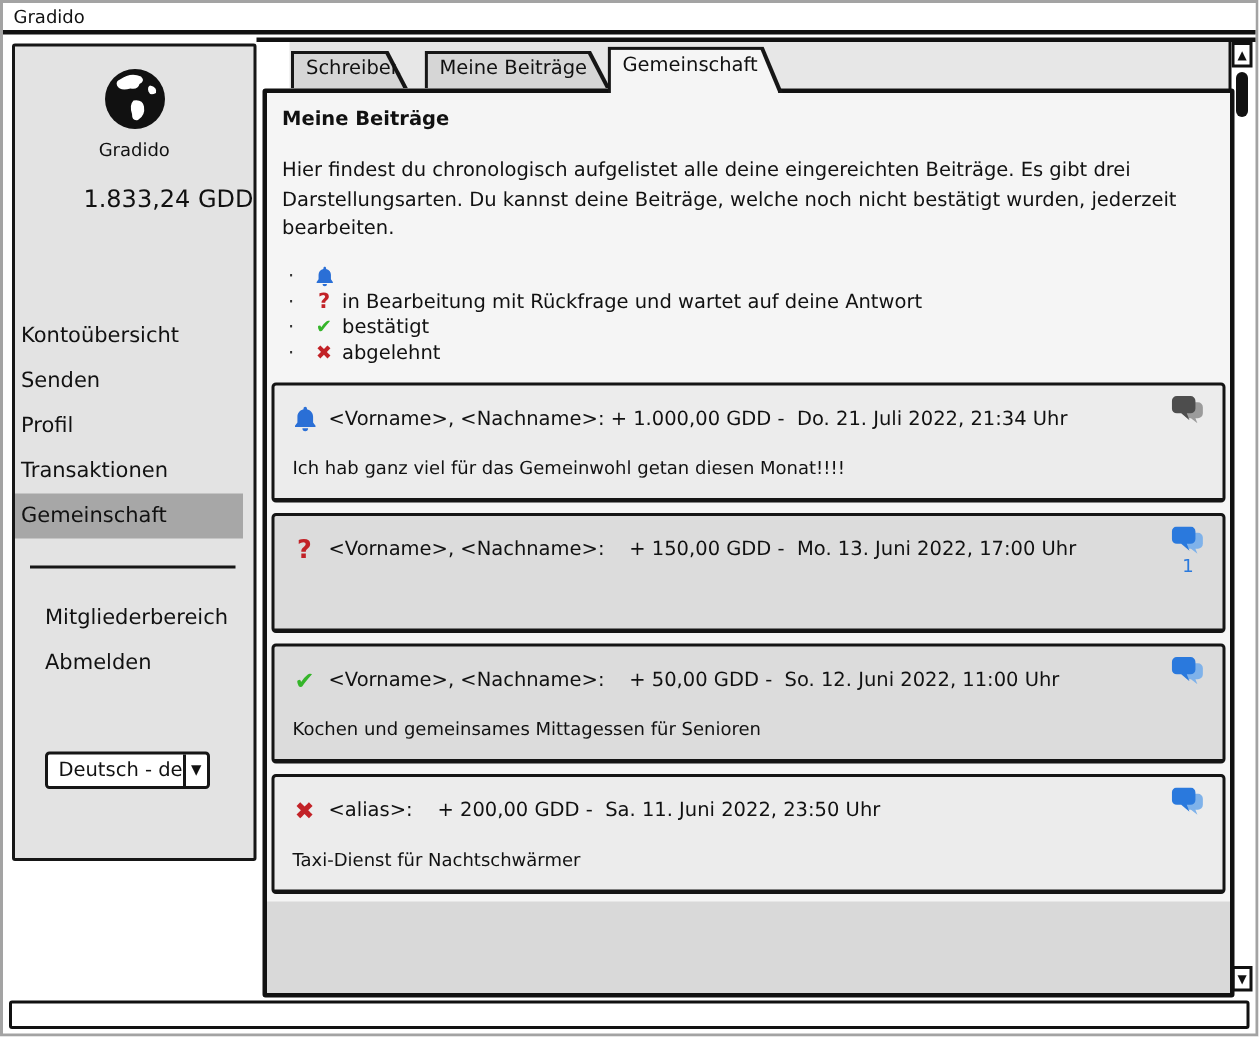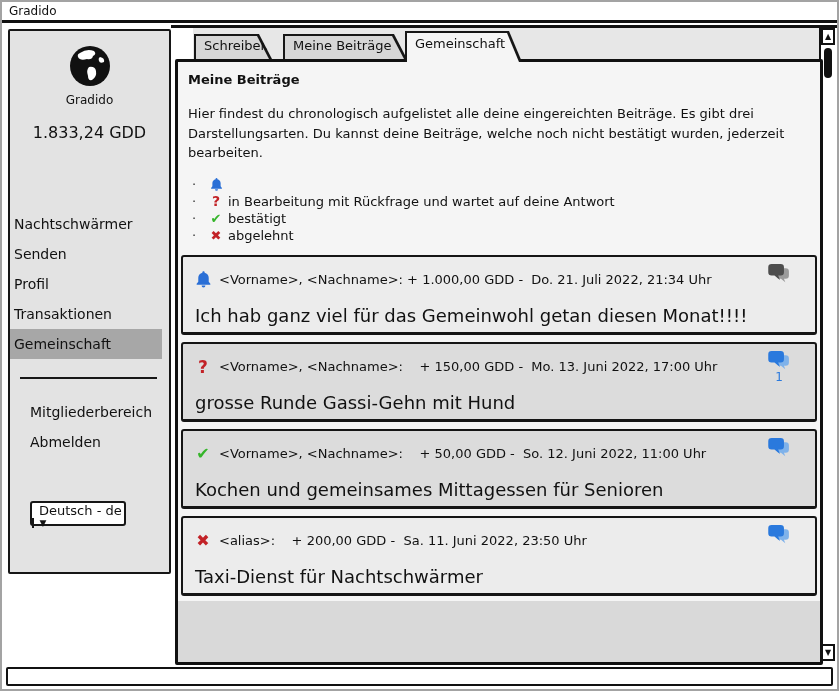--- a/index.html
+++ b/index.html
@@ -18,28 +18,28 @@
 
   
   .main-top-line{position:absolute;left:169px;right:0;top:23px;height:3px;background:#111;}
 
   
   .sidebar{position:absolute;left:6px;top:27px;width:163px;height:545px;
     background:#e3e3e3;border:2px solid #161616;border-radius:2px;}
   .logo-wrap{position:absolute;top:12px;left:0;right:0;text-align:center;}
   .logo-wrap svg{display:block;margin:0 auto;}
   .logo-label{display:block;margin-top:4px;font-size:12px;}
-  .balance{position:absolute;top:92px;left:0;right:0;text-align:center;font-size:16px;}
+  .balance{position:absolute;top:92px;left:0;right:0;text-align:right;font-size:16px;}
   .nav{position:absolute;top:178px;left:0;right:0;}
   .nav-item{height:30px;line-height:30px;padding-left:4px;font-size:14px;cursor:pointer;}
   .nav-item.active{background:#a7a7a7;width:152px;}
   .side-divider{position:absolute;top:346px;left:10px;width:137px;height:2px;background:#161616;}
   .nav2{position:absolute;top:366px;left:16px;right:0;}
-  .lang-select{position:absolute;left:20px;top:470px;width:96px;height:25px;background:#fff;
-    border:2px solid #161616;border-radius:3px;display:flex;align-items:stretch;font-size:13px;cursor:pointer;flex-direction:column;}
+  .lang-select{position:absolute;left:20px;top:470px;width:110px;height:25px;background:#fff;
+    border:2px solid #161616;border-radius:3px;display:flex;align-items:stretch;font-size:13px;cursor:pointer;}
   .lang-value{flex:1;display:flex;align-items:center;padding-left:7px;white-space:nowrap;}
   .lang-arrow{width:20px;border-left:2px solid #161616;display:flex;align-items:center;justify-content:center;font-size:9px;}
 
   
   .tabstrip{position:absolute;left:191px;top:26px;width:629px;height:31px;background:#e7e7e7;}
   .tab{position:absolute;bottom:31px;cursor:pointer;
     clip-path:polygon(0 0,calc(100% - 13px) 0,100% 100%,0 100%);background:#161616;}
   .tab::before{content:"";position:absolute;left:2px;top:2px;right:3px;bottom:0;
     clip-path:polygon(0 0,calc(100% - 12px) 0,100% 100%,0 100%);background:#d6d6d6;}
   .tab .tab-label{position:relative;z-index:1;display:block;font-size:13px;padding-left:10px;}
@@ -54,29 +54,29 @@
   .panel{position:absolute;left:173px;top:57px;width:648px;height:606px;background:#f5f5f5;
     border:3px solid #111;border-radius:2px;display:flex;flex-direction:column;z-index:2;}
   .panel-pad{padding:10px 14px 0 10px;}
   .content-heading{font-size:13px;font-weight:bold;margin:0 0 17px 0;}
   .content-intro{font-size:13px;line-height:1.5;margin:0 0 13px 0;max-width:600px;}
   .legend{list-style:none;margin:0;padding:0 0 0 4px;}
   .legend li{display:flex;align-items:center;height:17px;font-size:13px;}
   .legend .bullet{width:12px;color:#333;}
   .legend .leg-ic{width:24px;display:flex;justify-content:center;align-items:center;}
   .posts{margin:11px 3px 0 3px;display:flex;flex-direction:column;gap:7px;}
-  .post{border:2px solid #151515;border-bottom-width:3px;border-radius:3px;padding:7px 23px 6px 8px;min-height:80px;cursor:pointer;}
+  .post{border:2px solid #151515;border-bottom-width:3px;border-radius:3px;padding:7px 10px 6px 8px;min-height:80px;cursor:pointer;}
   .post.tone-light{background:#ececec;}
   .post.tone-dark{background:#dcdcdc;}
   .post-head{display:flex;align-items:center;}
   .status-ic{width:24px;display:flex;justify-content:center;align-items:center;flex:0 0 24px;}
   .post-head-text{flex:1;font-size:13px;white-space:pre;overflow:hidden;padding-left:4px;}
   .chat-wrap{width:26px;flex:0 0 26px;display:flex;flex-direction:column;align-items:center;cursor:pointer;}
   .chat-count{display:block;font-size:12px;color:#2a79dd;line-height:1;margin-top:1px;min-height:12px;}
-  .post-body{margin-top:9px;font-size:18px;padding-left:4px;}
+  .post-body{margin-top:9px;font-size:12px;padding-left:4px;}
   .gray-fill{flex:1;background:#d9d9d9;margin-top:5px;}
 
   
   .q{font-weight:bold;color:#c22227;}
   .ck{font-weight:bold;color:#35b52a;}
   .x{font-weight:bold;color:#c22227;}
   .post .q{font-size:17px;} .post .ck{font-size:16px;} .post .x{font-size:16px;}
   .legend .q{font-size:14px;} .legend .ck{font-size:13px;} .legend .x{font-size:13px;}
   .bell{fill:#2a6fd6;}
   .legend svg.bell-svg{width:15px;height:15px;}
@@ -117,21 +117,21 @@
         <path fill="#fff" d="M22 24q6-1 7 4q1 6-4 9q-4 1-4-4q-2-6 1-9z"></path>
         <path fill="#fff" d="M33 14q5 1 4 5q-4 2-5-1q-1-3 1-4z"></path>
       </svg>
       <span class="logo-label">Gradido</span>
     </div>
     <div class="balance">1.833,24 GDD</div>
 
     <nav class="nav">
 
     <div class="nav-item">
-          <span>Nachtschwärmer</span>
+          <span>Kontoübersicht</span>
         </div>
         <div class="nav-item">
           <span>Senden</span>
         </div>
         <div class="nav-item">
           <span>Profil</span>
         </div>
         <div class="nav-item">
           <span>Transaktionen</span>
         </div>
@@ -239,21 +239,20 @@
             </span>
             <span class="post-head-text">&lt;Vorname&gt;, &lt;Nachname&gt;:    + 150,00 GDD -  Mo. 13. Juni 2022, 17:00 Uhr</span>
             <span class="chat-wrap">
               <svg class="chat" viewBox="0 0 26 23">
                 <path class="back" d="M14 5h7a4 4 0 0 1 4 4v5a4 4 0 0 1-4 4h-2l1.6 4-5.2-4H14a4 4 0 0 1-4-4V9a4 4 0 0 1 4-4z"></path>
                 <path class="front" d="M4 0h11a4 4 0 0 1 4 4v6a4 4 0 0 1-4 4h-3l2.2 5.5L7.5 14H4a4 4 0 0 1-4-4V4a4 4 0 0 1 4-4z"></path>
               </svg>
               <span class="chat-count">1</span>
             </span>
           </div>
-          <div class="post-body">grosse Runde Gassi-Gehn mit Hund</div>
         </article>
         <article class="post tone-dark chat-blue">
           <div class="post-head">
             <span class="status-ic">
               <span class="ck">✔</span>
             </span>
             <span class="post-head-text">&lt;Vorname&gt;, &lt;Nachname&gt;:    + 50,00 GDD -  So. 12. Juni 2022, 11:00 Uhr</span>
             <span class="chat-wrap">
               <svg class="chat" viewBox="0 0 26 23">
                 <path class="back" d="M14 5h7a4 4 0 0 1 4 4v5a4 4 0 0 1-4 4h-2l1.6 4-5.2-4H14a4 4 0 0 1-4-4V9a4 4 0 0 1 4-4z"></path>

